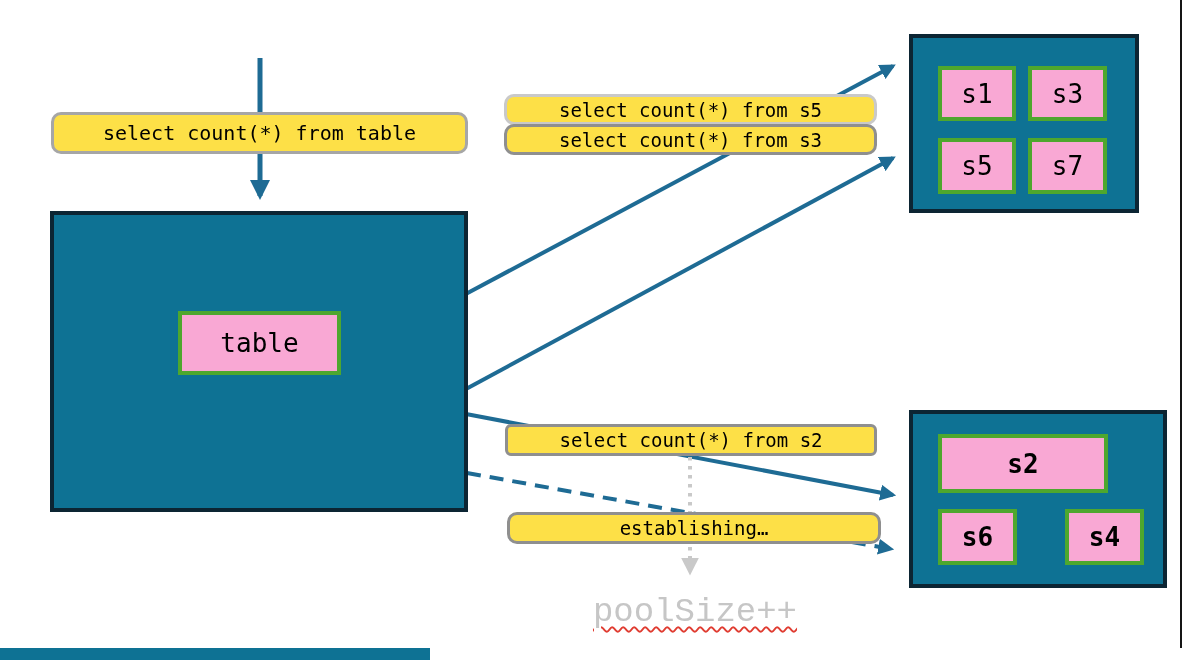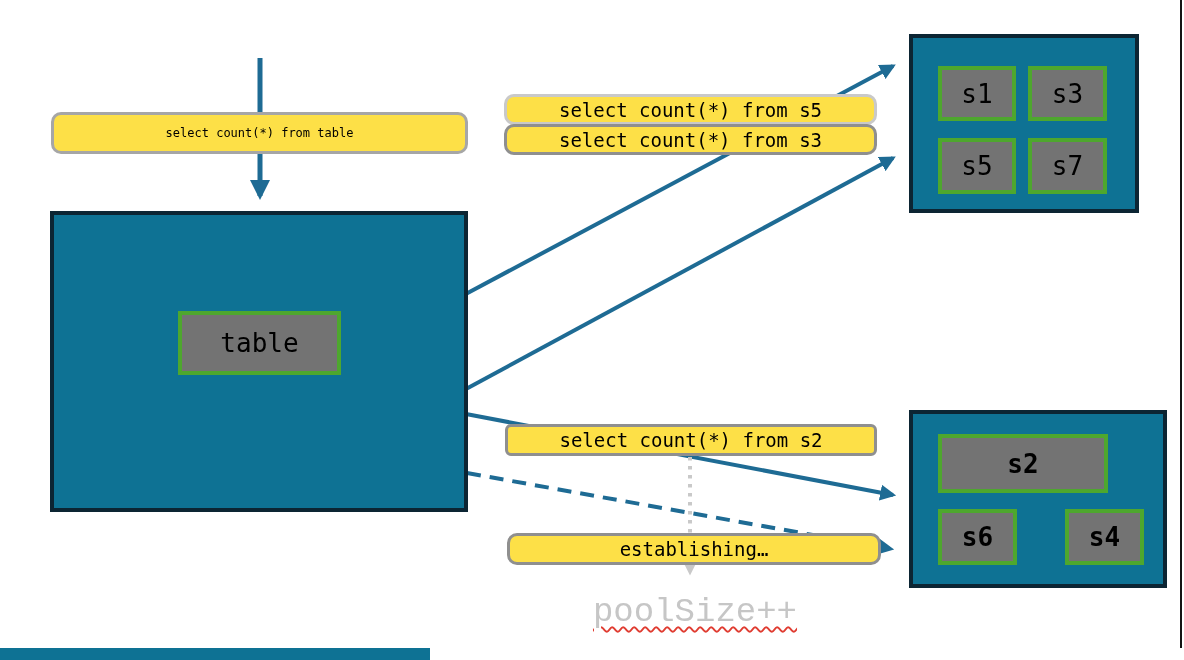--- a/index.html
+++ b/index.html
@@ -18,21 +18,21 @@
     border:4px solid var(--box-border,#0c2533);
     box-sizing:border-box;
   }
   .table-node{left:50px;top:211px;width:418px;height:301px;}
   .shard-top{left:909px;top:34px;width:230px;height:179px;}
   .shard-bottom{left:909px;top:410px;width:258px;height:178px;font-weight:bold;}
 
   
   .chip{
     position:absolute;
-    background:#737373;
+    background:#f9a8d4;
     border:4px solid var(--green-border,#4ea72e);
     box-sizing:border-box;
     display:flex;align-items:center;justify-content:center;
     color:#000;font-size:26px;line-height:1;
   }
   .table-chip{left:124px;top:96px;width:163px;height:64px;text-align:right;}
   .c-s1{left:25px;top:28px;width:78px;height:55px;}
   .c-s3{left:115px;top:28px;width:79px;height:55px;}
   .c-s5{left:25px;top:100px;width:78px;height:56px;}
   .c-s7{left:115px;top:100px;width:79px;height:56px;}
@@ -43,26 +43,26 @@
   
   .qlabel{
     position:absolute;z-index:5;
     background:#fde047;
     border:3px solid var(--label-border-gray,#8f8f8f);
     border-radius:10px;
     box-sizing:border-box;
     display:flex;align-items:center;justify-content:center;
     color:#000;font-size:19px;white-space:nowrap;
   }
-  .q-table{left:51px;top:112px;width:417px;height:42px;border-color:var(--label-border-medium,#a6a6a6);font-size:12px;}
+  .q-table{left:51px;top:112px;width:417px;height:42px;border-color:var(--label-border-medium,#a6a6a6);font-size:20px;}
   .q-s5{left:504px;top:94px;width:373px;height:31px;border-color:var(--label-border-light,#c9c9c9);}
   .q-s3{left:504px;top:124px;width:373px;height:31px;}
   .q-s7{left:582px;top:255px;width:371px;height:32px;}
   .q-s2{left:505px;top:424px;width:372px;height:32px;border-radius:6px;}
-  .q-est{left:507px;top:512px;width:374px;height:32px;margin-top:21px;}
+  .q-est{left:507px;top:512px;width:374px;height:32px;}
 
   
   .poolsize{
     position:absolute;z-index:5;
     left:555px;top:593px;width:280px;
     text-align:center;
     font-family:Liberation Mono, monospace;
     font-size:34px;
     color:var(--poolsize-gray,#c6c6c6);
   }

